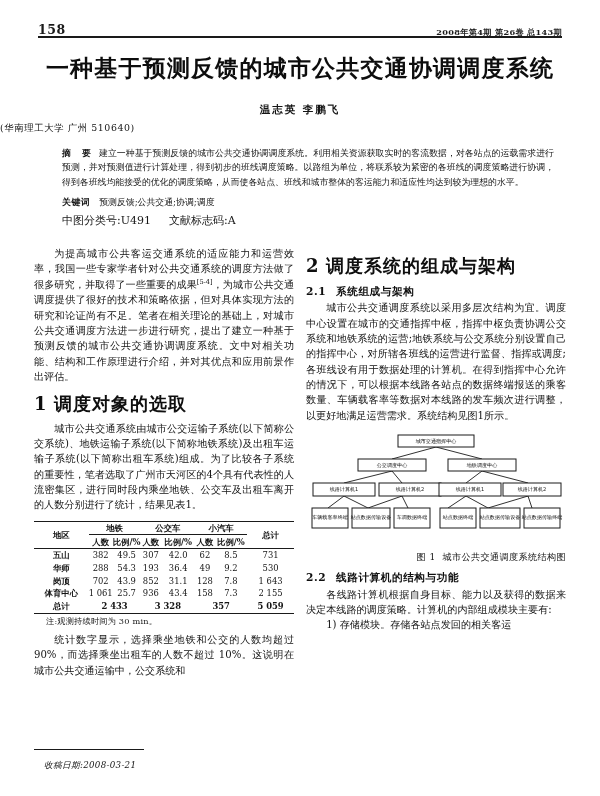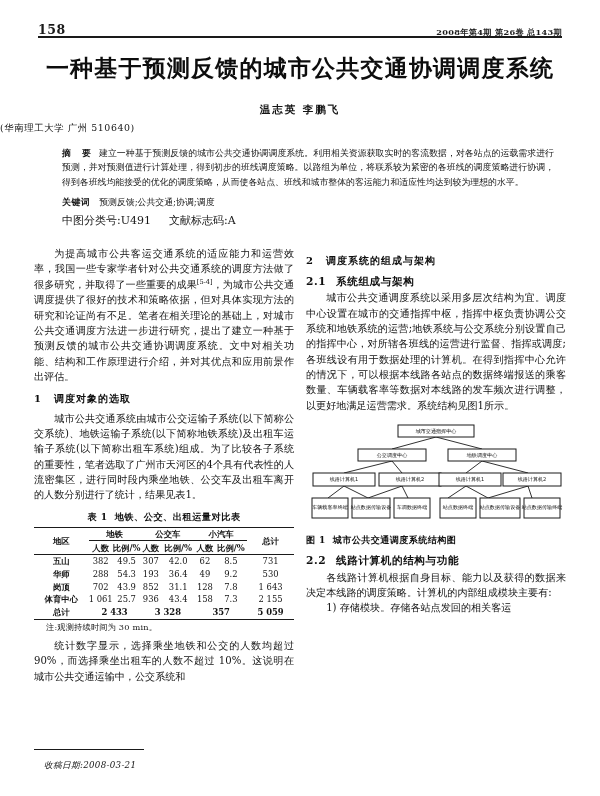--- a/index.html
+++ b/index.html
@@ -158,21 +158,21 @@
     text-indent: 2em;
   }
   p.bodytext.noindent { text-indent: 0; }
   sup.ref {
     font-size: 6.6px;
     vertical-align: super;
   }
 
   h2.sec {
     margin: 9px 0 5px 0;
-    font-size: 10px;
+    font-size: 18px;
     font-weight: bold;
     letter-spacing: 1px;
     color: #0f0f0f;
     line-height: 1.25;
   }
   h2.sec .num {
     display: inline-block;
     width: 20px;
     font-family: "DejaVu Serif", serif;
   }
@@ -228,25 +228,25 @@
     font-size: 8.2px;
     margin: 2.5px 0 0 0;
     padding-left: 12px;
     color: #151515;
     letter-spacing: .2px;
   }
 
   
   .fig-wrap { margin: 9px 0 0 0; }
   .fig-cap {
-    text-align: left;
+    text-align: right;
     font-size: 9.1px;
-    font-weight: bold;
+    font-weight: normal;
     letter-spacing: .4px;
-    margin-top: 9px;
+    margin-top: 16px;
     color: #121212;
   }
   .fig-cap .fnum { margin-right: 7px; }
   svg.diagram { display: block; }
   svg.diagram rect {
     fill: #ffffff;
     stroke: #1b1b1b;
     stroke-width: 1;
   }
   svg.diagram line { stroke: #1b1b1b; stroke-width: .9; }
@@ -301,21 +301,20 @@
 
     <div class="col col-left">
 
       <p class="bodytext"><span>为提高城市公共客运交通系统的适应能力和运营效率，我国一些专家学者针对公共交通系统的调度方法做了很多研究，并取得了一些重要的成果</span><sup class="ref">[5-4]</sup><span>，为城市公共交通调度提供了很好的技术和策略依据，但对具体实现方法的研究和论证尚有不足。笔者在相关理论的基础上，对城市公共交通调度方法进一步进行研究，提出了建立一种基于预测反馈的城市公共交通协调调度系统。文中对相关功能、结构和工作原理进行介绍，并对其优点和应用前景作出评估。</span></p>
 
       <h2 class="sec"><span class="num">1</span><span>调度对象的选取</span></h2>
 
       <p class="bodytext">城市公共交通系统由城市公交运输子系统(以下简称公交系统)、地铁运输子系统(以下简称地铁系统)及出租车运输子系统(以下简称出租车系统)组成。为了比较各子系统的重要性，笔者选取了广州市天河区的4个具有代表性的人流密集区，进行同时段内乘坐地铁、公交车及出租车离开的人数分别进行了统计，结果见表1。</p>
 
       <div class="tbl-wrap">
-        <div class="tbl-cap"><span class="tnum">表 1</span><span>地铁、公交、出租运量对比表</span></div>
 
         <table class="data">
           <thead>
             <tr class="grp tr-top">
               <th rowspan="2" style="width:21%">地区</th>
               <th colspan="2" class="spanline" style="width:20%">地铁</th>
               <th colspan="2" class="spanline" style="width:21%">公交车</th>
               <th colspan="2" class="spanline" style="width:20%">小汽车</th>
               <th rowspan="2" style="width:18%">总计</th>
             </tr>

